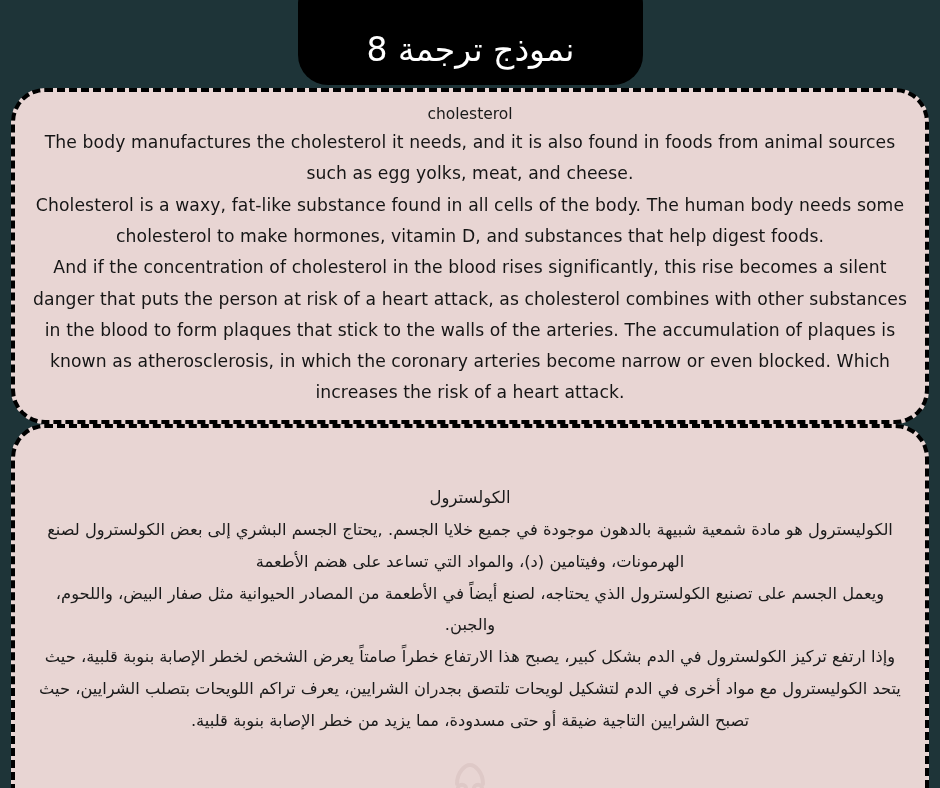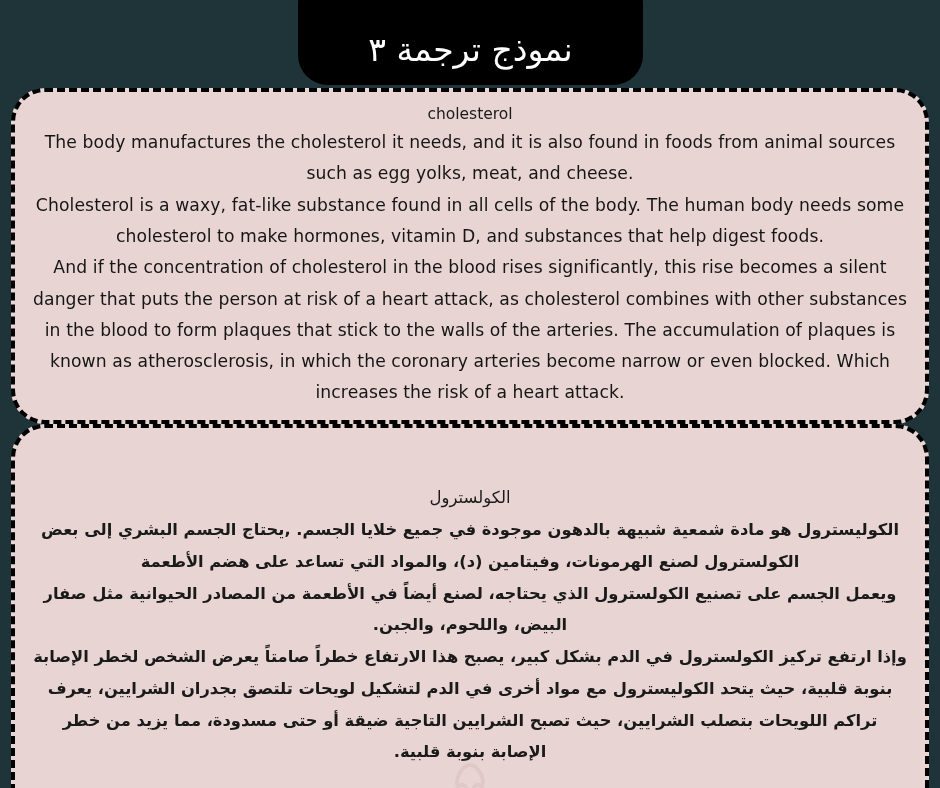--- a/index.html
+++ b/index.html
@@ -96,21 +96,20 @@
     font-size: 16.5px;
     line-height: 1.7;
     margin-bottom: 2px;
     font-weight: 400;
   }
 
   .ar-para {
     font-size: 16.3px;
     line-height: 1.95;
     padding: 0 4px;
-    font-weight: bold;
   }
 
   
   .watermark {
     position: absolute;
     left: 0;
     right: 0;
     bottom: 8px;
     text-align: center;
     pointer-events: none;
@@ -131,21 +130,21 @@
     letter-spacing: 0.5px;
     color: #d7c0bd;
     opacity: 0.95;
     font-family: "DejaVu Sans", "Liberation Sans", sans-serif;
   }
 </style>
 </head>
 <body>
 
 <div class="header-pill">
-  <span class="header-title">نموذج ترجمة ٣</span>
+  <span class="header-title">نموذج ترجمة 8</span>
 </div>
 
 <div class="card card-english">
   <div class="en-heading">cholesterol</div>
 
   <div class="en-para">The body manufactures the cholesterol it needs, and it is also found in foods from animal sources such as egg yolks, meat, and cheese.</div>
 
   <div class="en-para">Cholesterol is a waxy, fat-like substance found in all cells of the body. The human body needs some cholesterol to make hormones, vitamin D, and substances that help digest foods.</div>
 
   <div class="en-para">And if the concentration of cholesterol in the blood rises significantly, this rise becomes a silent danger that puts the person at risk of a heart attack, as cholesterol combines with other substances in the blood to form plaques that stick to the walls of the arteries. The accumulation of plaques is known as atherosclerosis, in which the coronary arteries become narrow or even blocked. Which increases the risk of a heart attack.</div>

